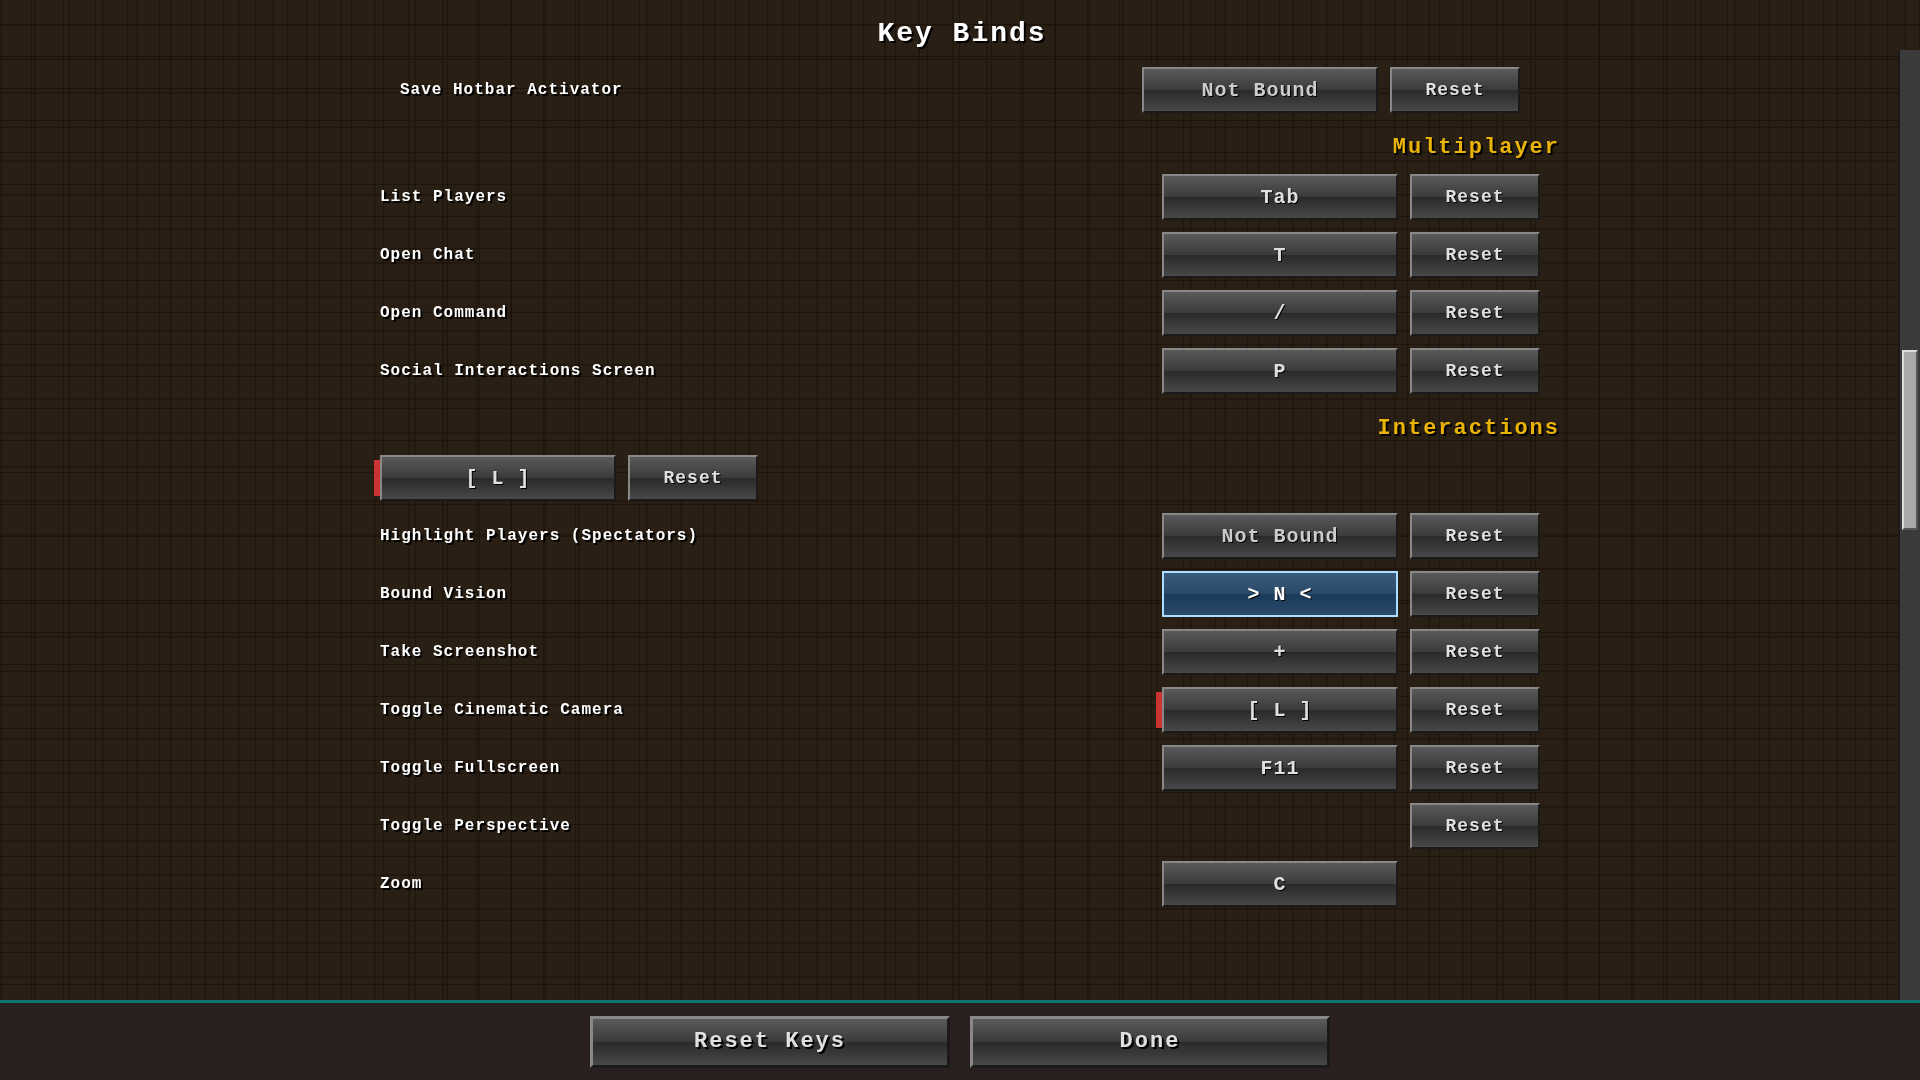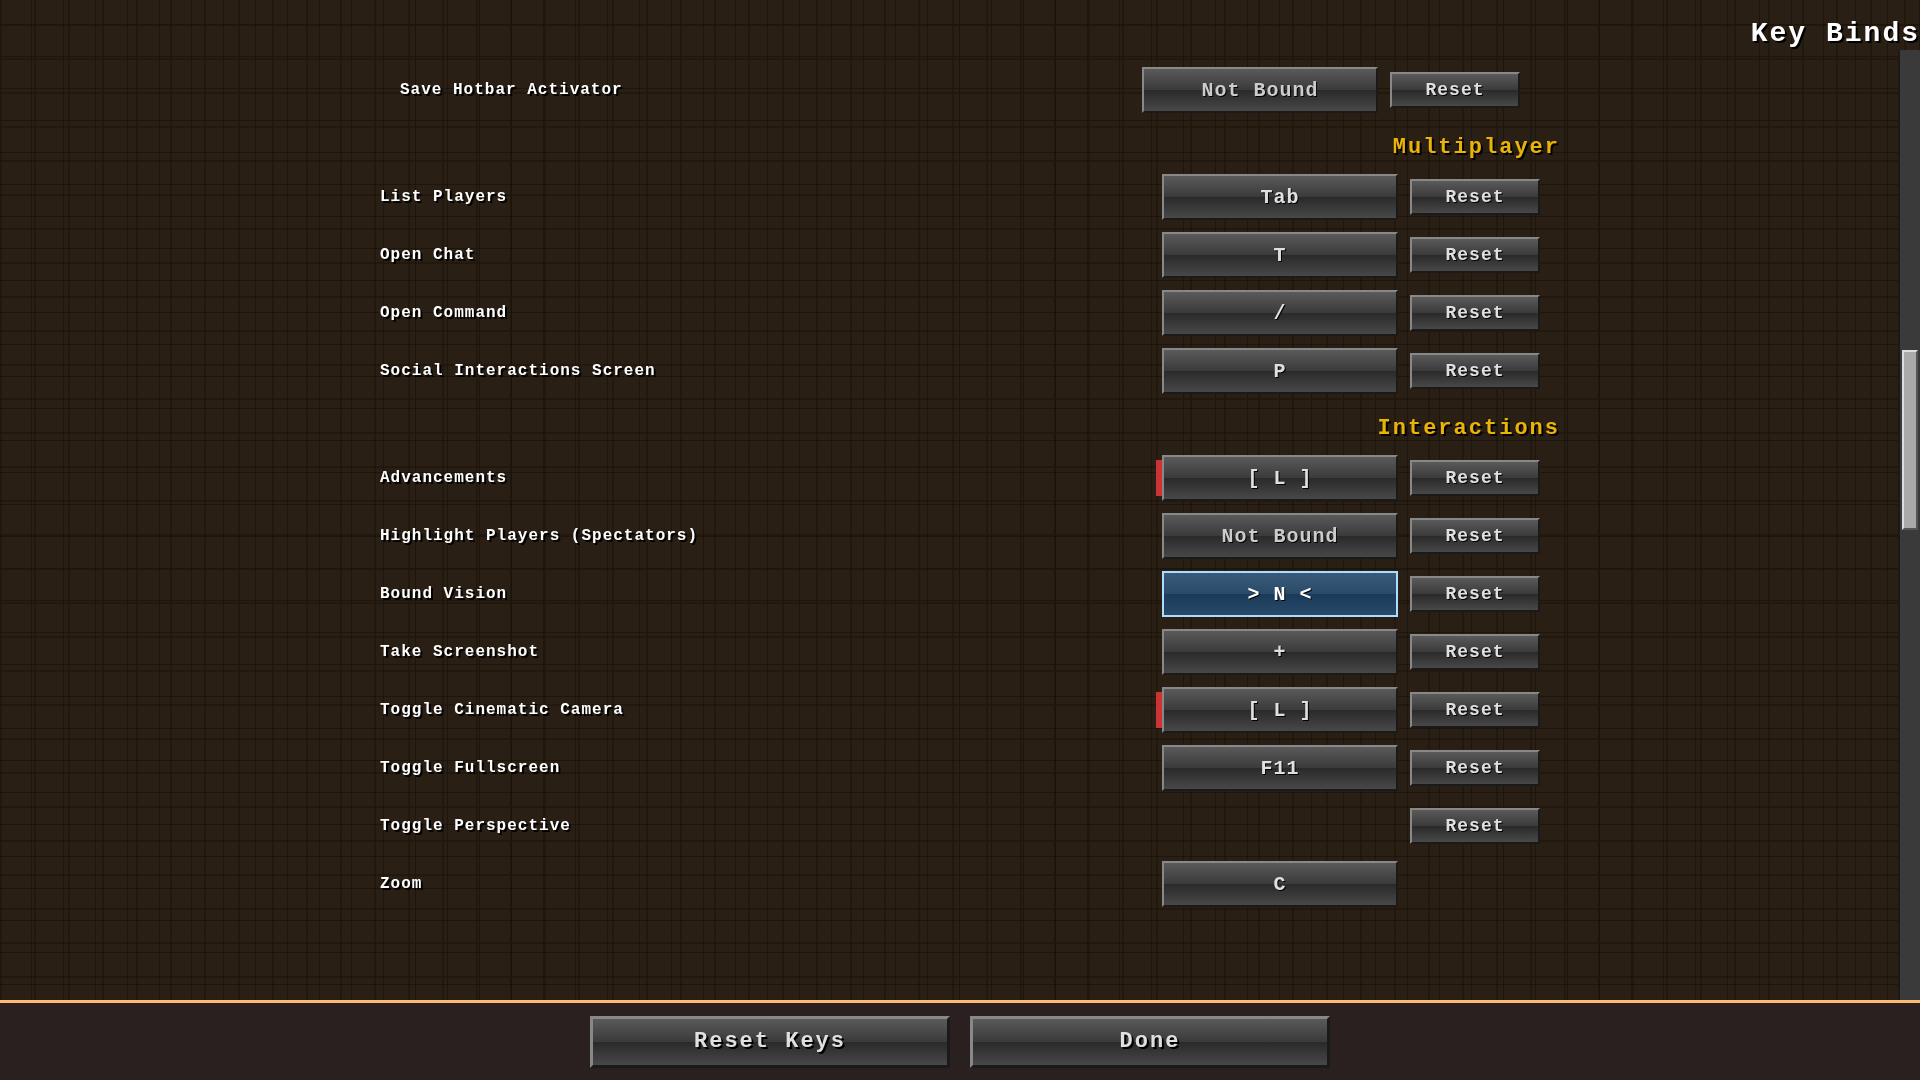--- a/index.html
+++ b/index.html
@@ -37,21 +37,21 @@
       font-family: 'Courier New', monospace;
       font-weight: bold;
       letter-spacing: 1px;
       text-shadow: 2px 2px 0px rgba(0,0,0,0.8);
       image-rendering: pixelated;
     }
 
     .page-title {
       font-size: 28px;
       color: #ffffff;
-      text-align: right;
+      text-align: center;
       padding: 18px 0 12px 4px;
       width: 100%;
       text-shadow: 2px 2px 0 #000;
       letter-spacing: 2px;
     }
 
     .section-header {
       text-align: right;
       font-size: 22px;
       color: #eab308;
@@ -110,21 +110,21 @@
       left: -8px;
       top: 50%;
       transform: translateY(-50%);
       width: 6px;
       height: 36px;
       background: #cc3333;
     }
 
     .reset-button {
       width: 130px;
-      height: 36px;
+      height: 46px;
       background: linear-gradient(180deg, #5a5a5a 0%, #3a3a3a 50%, #2a2a2a 51%, #484848 100%);
       border: 2px solid #1a1a1a;
       border-top-color: #888;
       border-left-color: #888;
       color: #e0e0e0;
       font-family: 'Courier New', monospace;
       font-size: 18px;
       font-weight: bold;
       letter-spacing: 1px;
       cursor: pointer;
@@ -133,21 +133,21 @@
     }
 
     .bottom-bar {
       width: 100%;
       height: 80px;
       background: #2a2020;
       display: flex;
       align-items: center;
       justify-content: center;
       gap: 20px;
-      border-top: 3px solid #fdba74;
+      border-top: 3px solid #0f766e;
       flex-shrink: 0;
     }
 
     .bottom-btn {
       width: 360px;
       height: 52px;
       background: linear-gradient(180deg, #5a5a5a 0%, #3a3a3a 50%, #2a2a2a 51%, #484848 100%);
       border: 3px solid #1a1a1a;
       border-top-color: #888;
       border-left-color: #888;
@@ -227,21 +227,20 @@
       <span class="keybind-label mc-font">Social Interactions Screen</span>
       <button class="keybind-button mc-font">P</button>
       <button class="reset-button mc-font">Reset</button>
     </div>
   </div>
 
   <div style="width:1200px;">
     <div class="section-header mc-font">Interactions</div>
 
     <div class="keybind-row">
-      <span class="keybind-label mc-font">Advancements</span>
       <button class="keybind-button mc-font" style="position:relative;">
         <span class="conflict-indicator"></span>
         <span>[ L ]</span>
       </button>
       <button class="reset-button mc-font">Reset</button>
     </div>
 
     <div class="keybind-row">
       <span class="keybind-label mc-font">Highlight Players (Spectators)</span>
       <button class="keybind-button not-bound mc-font">Not Bound</button>

